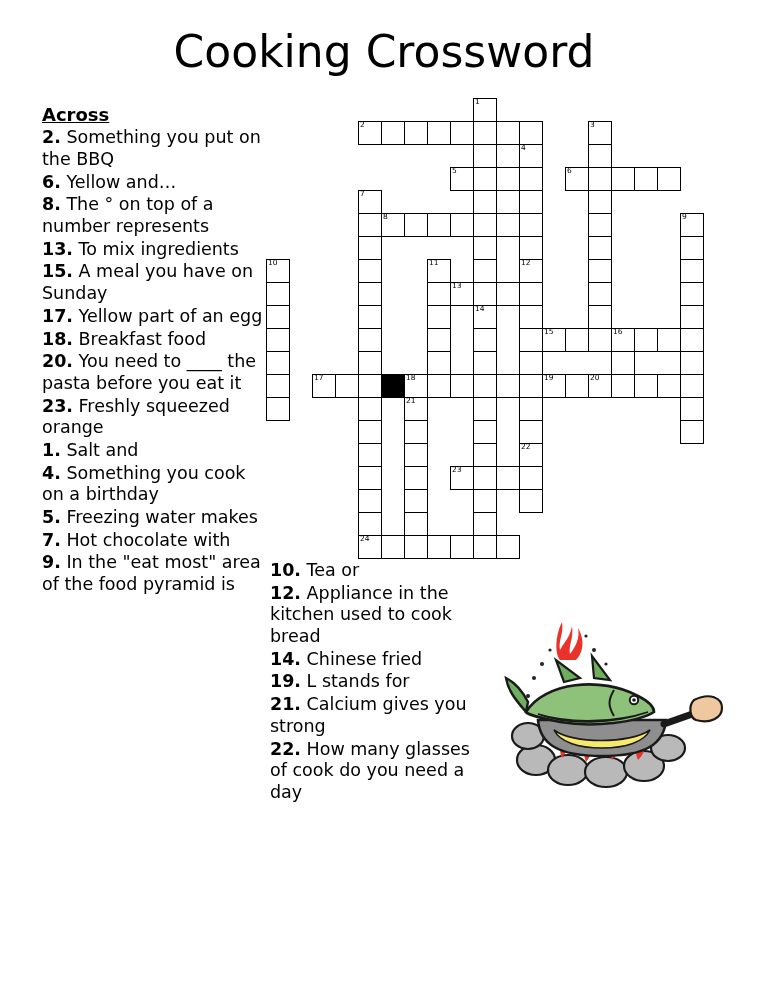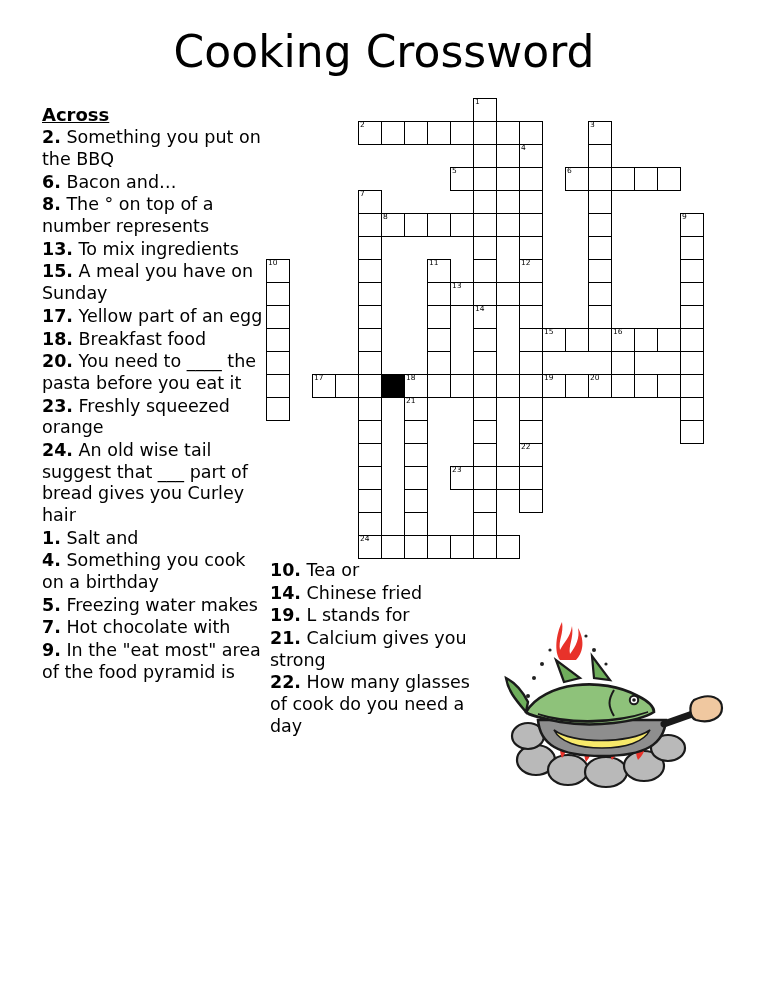--- a/index.html
+++ b/index.html
@@ -103,42 +103,42 @@
 <body>
 
 <div id="page">
 
   <div class="title">Cooking Crossword</div>
 
   <div id="col-left" class="clues-col">
     <div class="section-head">Across</div>
     <div id="across-list">
         <div class="clue"><span class="num">2.</span><span> Something you put on the BBQ</span></div>
-        <div class="clue"><span class="num">6.</span><span> Bacon and…</span></div>
+        <div class="clue"><span class="num">6.</span><span> Yellow and…</span></div>
         <div class="clue"><span class="num">8.</span><span> The ° on top of a number represents</span></div>
         <div class="clue"><span class="num">13.</span><span> To mix ingredients</span></div>
         <div class="clue"><span class="num">15.</span><span> A meal you have on Sunday</span></div>
         <div class="clue"><span class="num">17.</span><span> Yellow part of an egg</span></div>
         <div class="clue"><span class="num">18.</span><span> Breakfast food</span></div>
         <div class="clue"><span class="num">20.</span><span> You need to ____ the pasta before you eat it</span></div>
         <div class="clue"><span class="num">23.</span><span> Freshly squeezed orange</span></div>
-        <div class="clue"><span class="num">24.</span><span> An old wise tail suggest that ___ part of bread gives you Curley hair</span></div>
       </div>
     <div id="down-left-list">
         <div class="clue"><span class="num">1.</span><span> Salt and</span></div>
         <div class="clue"><span class="num">4.</span><span> Something you cook on a birthday</span></div>
         <div class="clue"><span class="num">5.</span><span> Freezing water makes</span></div>
         <div class="clue"><span class="num">7.</span><span> Hot chocolate with</span></div>
         <div class="clue"><span class="num">9.</span><span> In the "eat most" area of the food pyramid is</span></div>
       </div>
   </div>
 
   <div id="col-mid" class="clues-col">
     <div id="down-mid-list">
         <div class="clue"><span class="num">10.</span><span> Tea or</span></div>
+        <div class="clue"><span class="num">12.</span><span> Appliance in the kitchen used to cook bread</span></div>
         <div class="clue"><span class="num">14.</span><span> Chinese fried</span></div>
         <div class="clue"><span class="num">19.</span><span> L stands for</span></div>
         <div class="clue"><span class="num">21.</span><span> Calcium gives you strong</span></div>
         <div class="clue"><span class="num">22.</span><span> How many glasses of cook do you need a day</span></div>
       </div>
   </div>
 
   <div id="grid">
       <div class="cell" style="left: 207px; top: 0px;">
         <span class="cnum">1</span>

